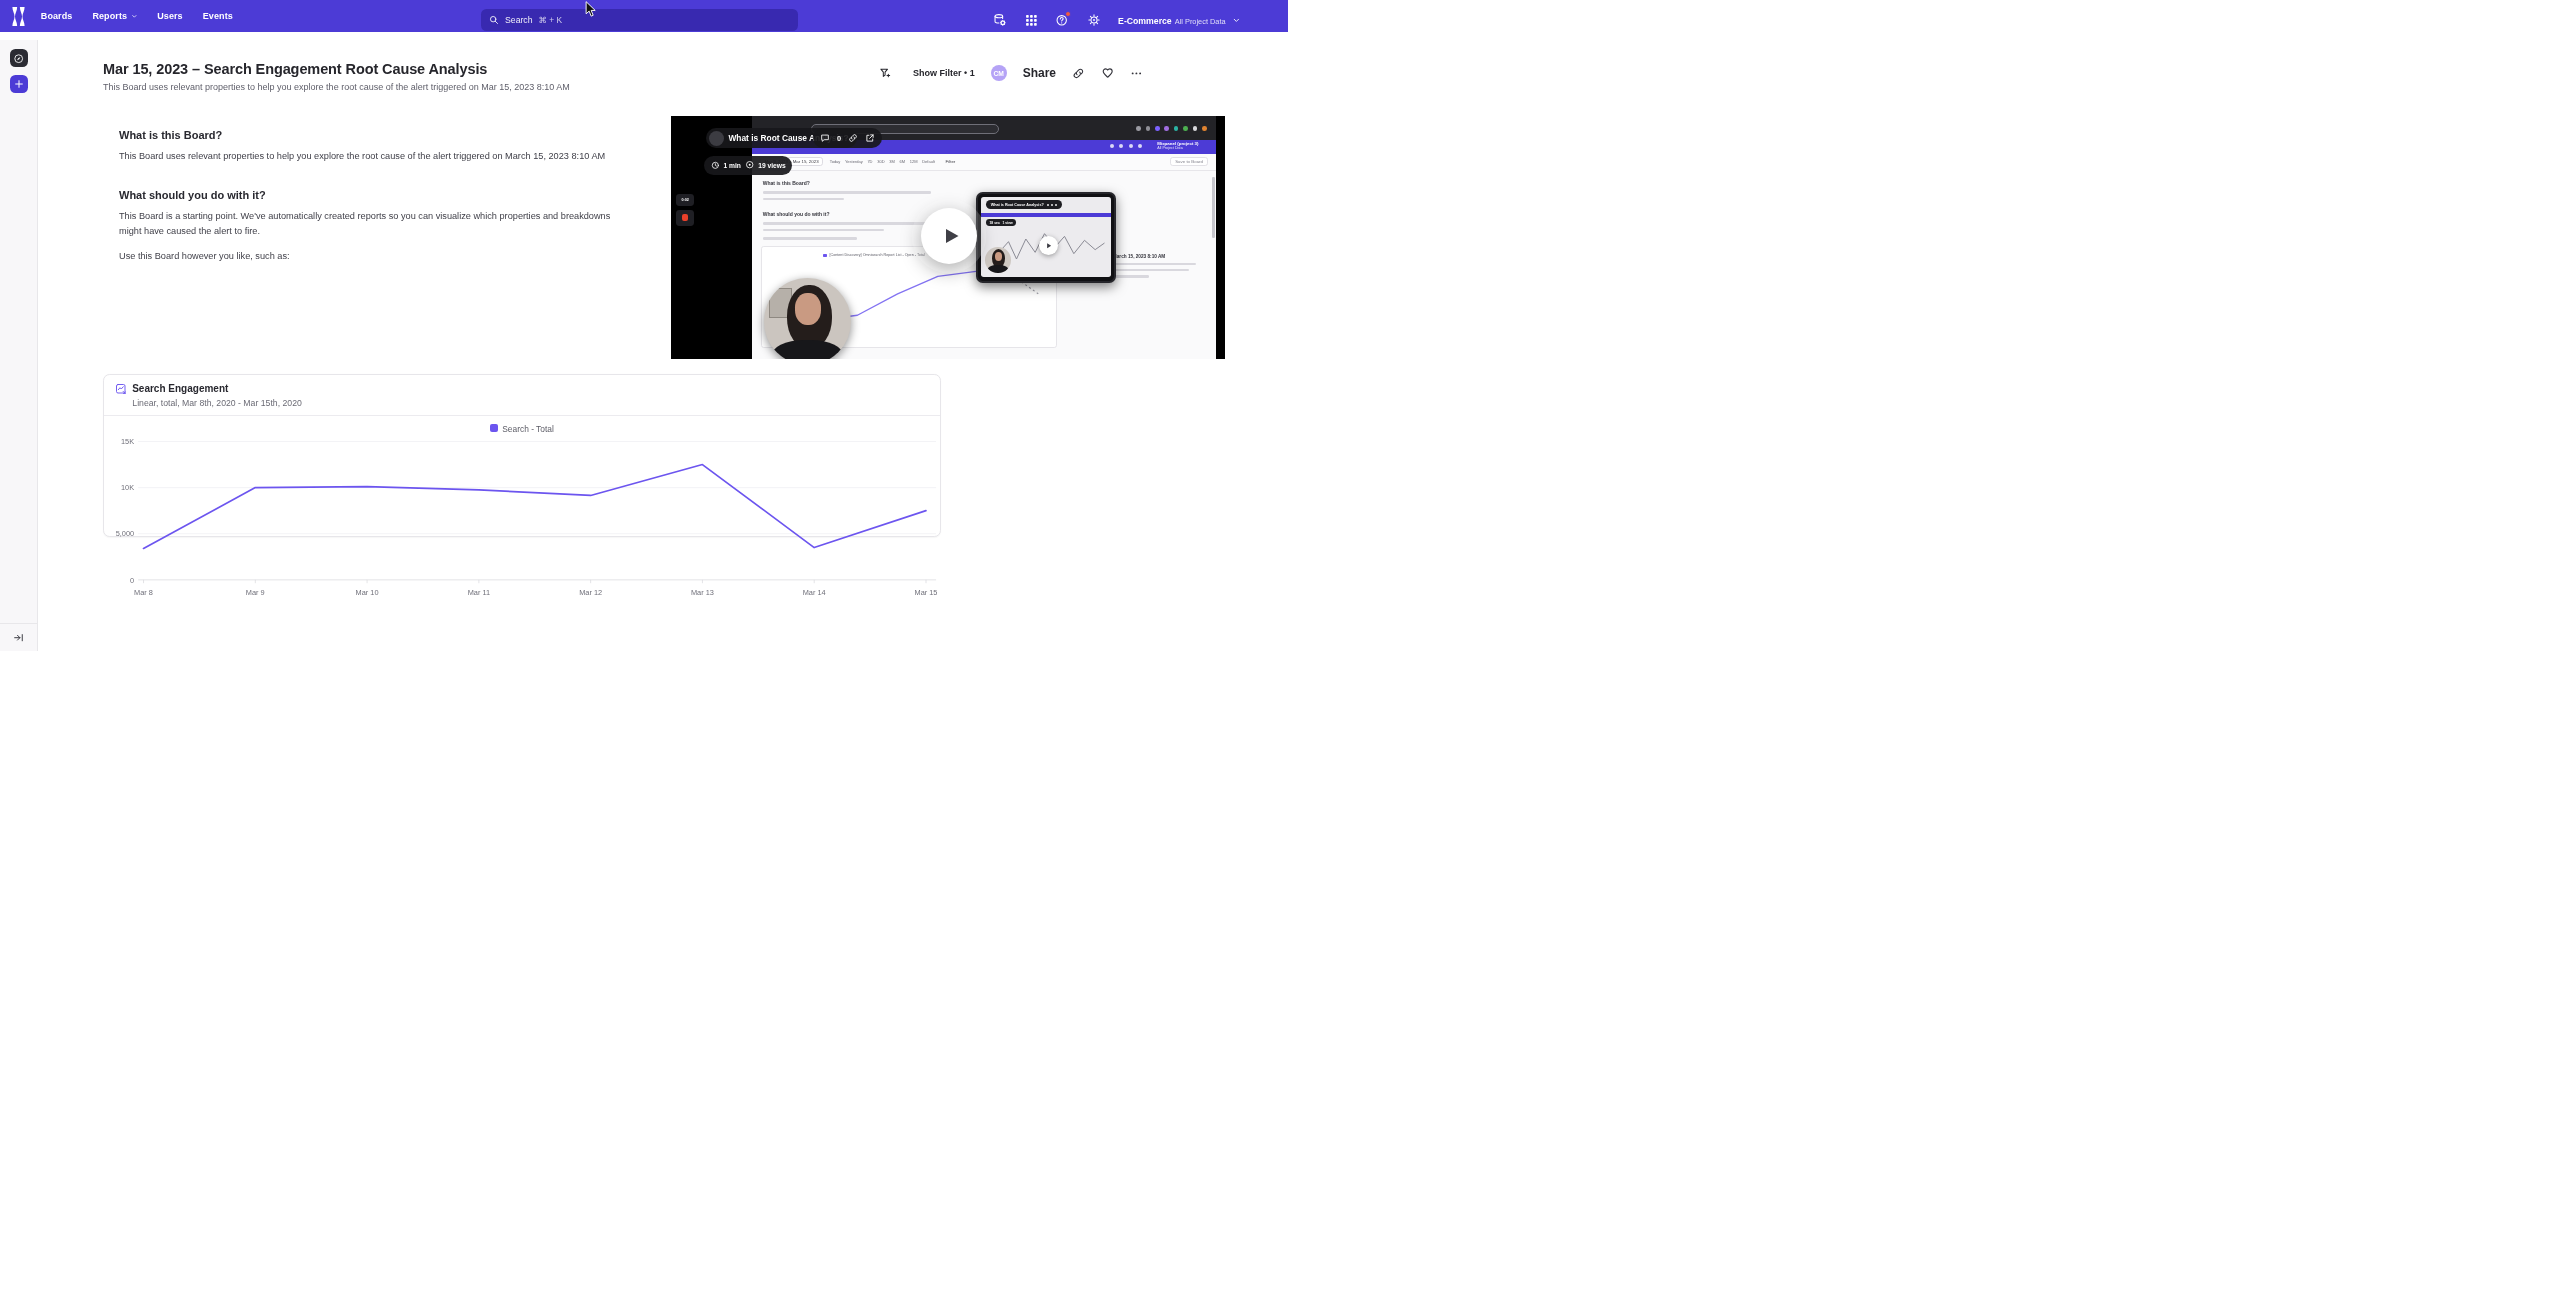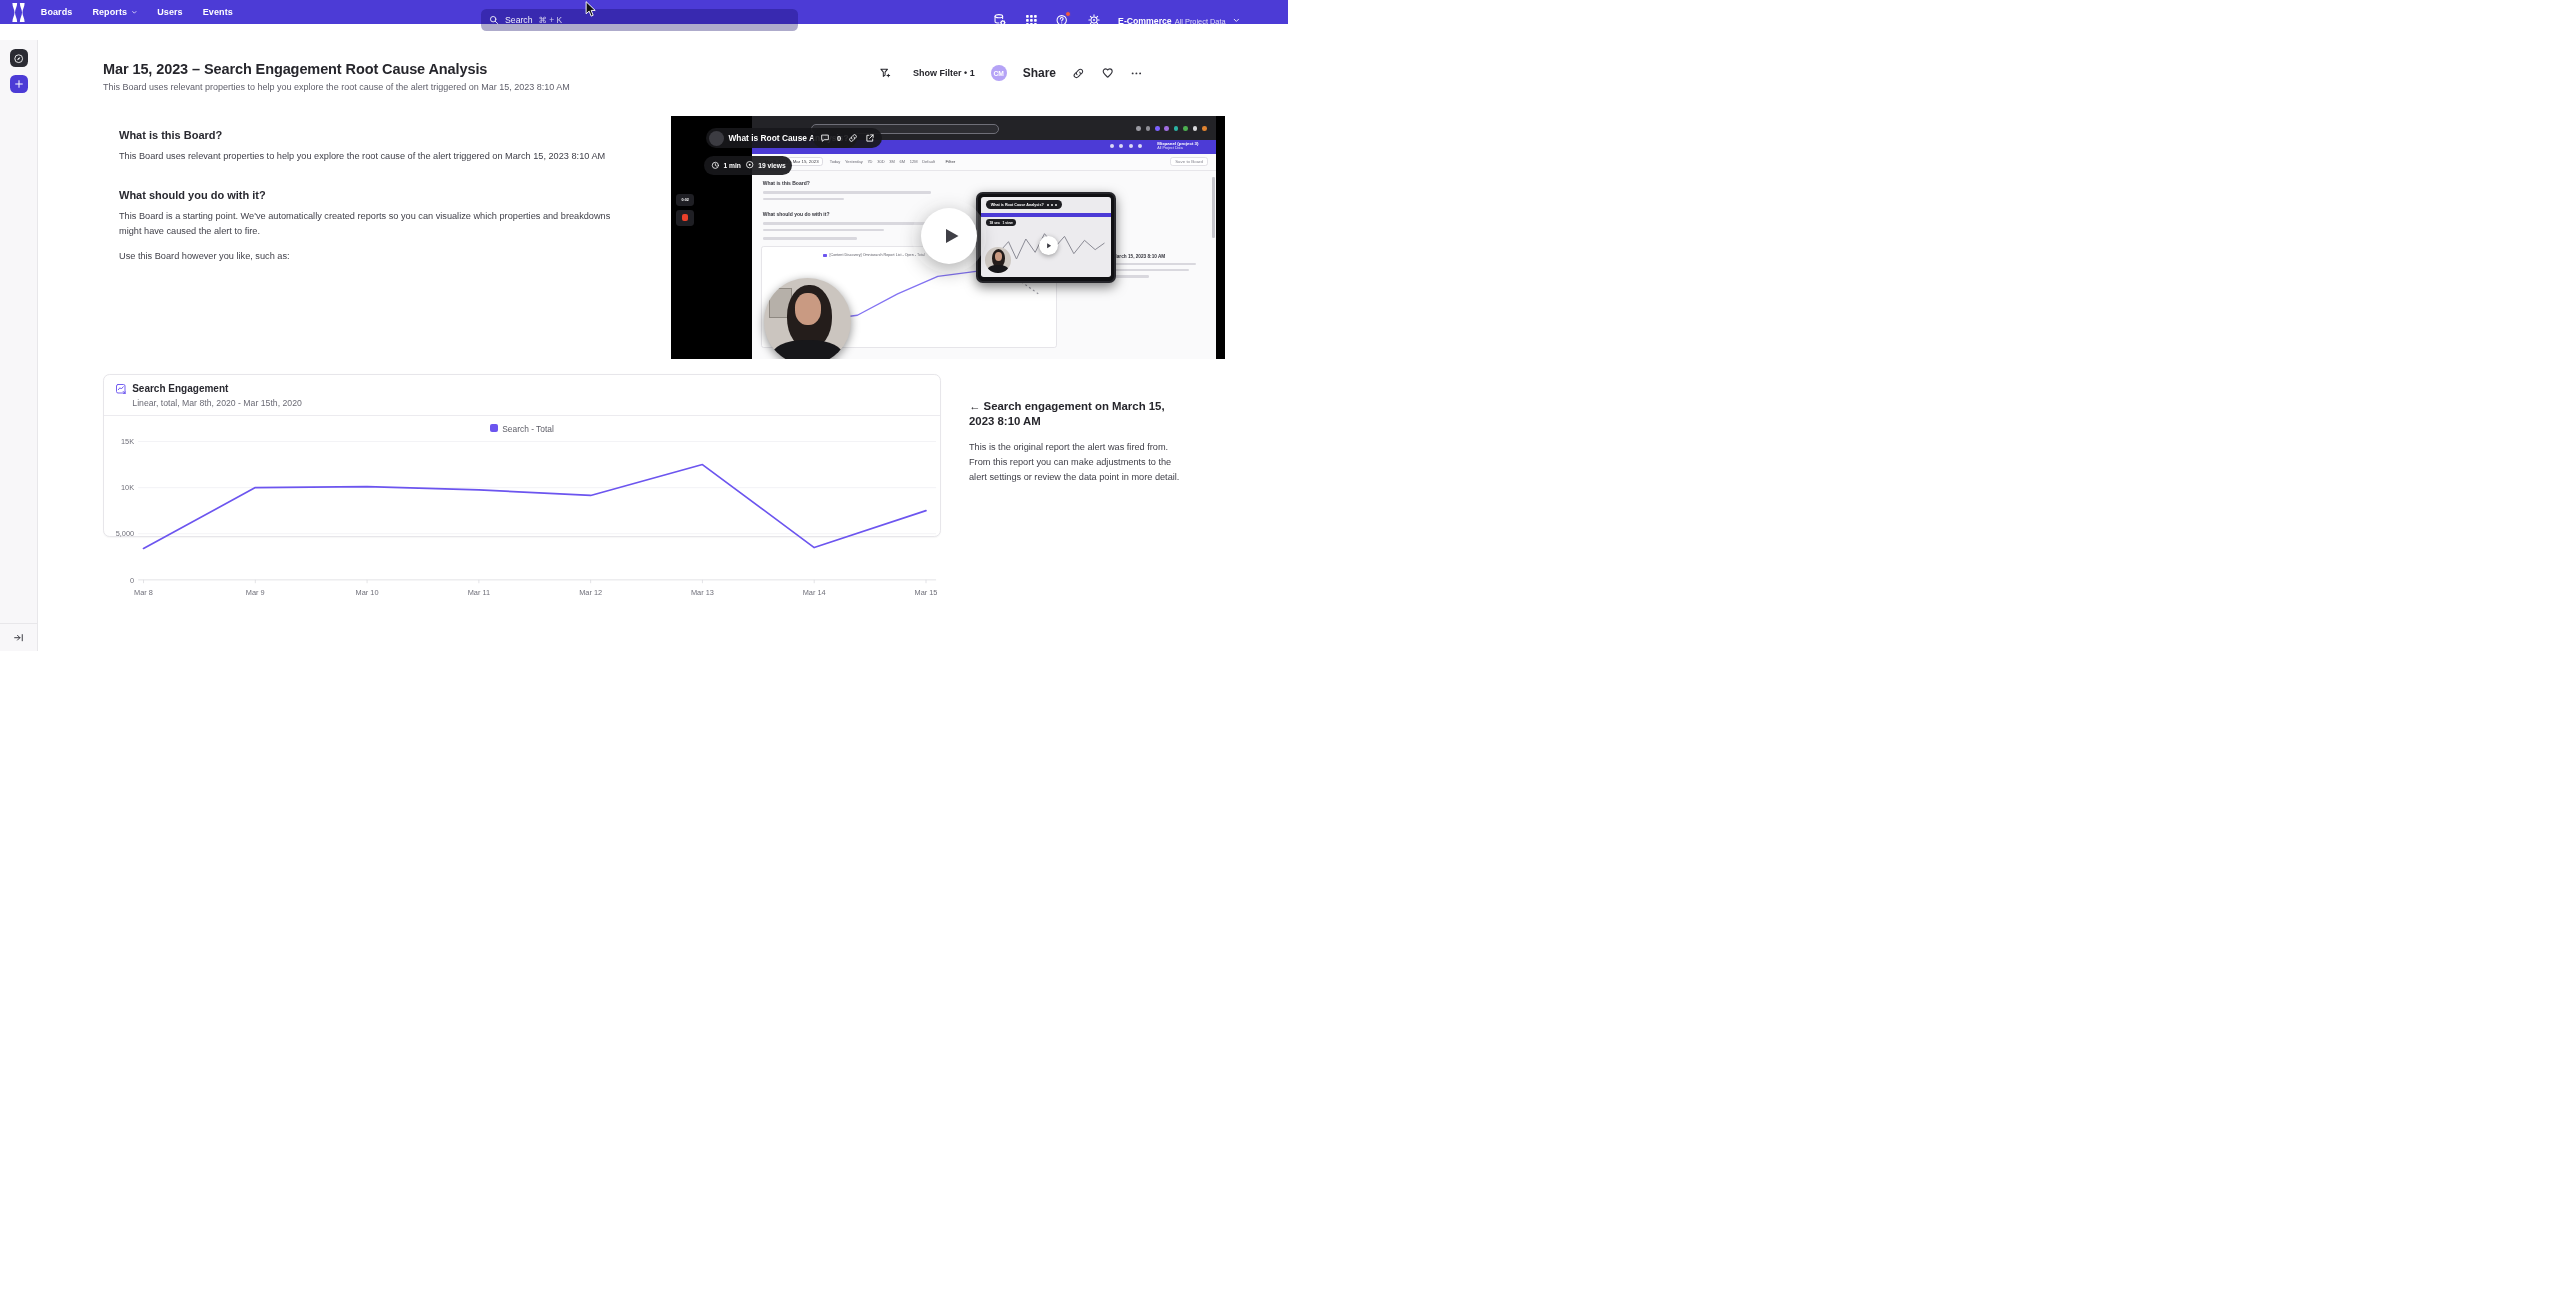--- a/index.html
+++ b/index.html
@@ -1,21 +1,21 @@
 <!DOCTYPE html>
 <html style="font-size:10.8px"><head>
 <meta charset="utf-8">
 <style>
   * { margin:0; padding:0; box-sizing:border-box; }
   html,body { width:1288px; height:651px; }
   body { font-family:"Liberation Sans", sans-serif; background:#fff; color:#2a2a31; overflow:hidden; position:relative; }
   svg { display:block; }
 
   
-  .topnav { position:absolute; left:0; top:0; width:1288px; height:24px; background:#4C3BD6; display:flex; align-items:center; z-index:50; }
+  .topnav { position:absolute; left:0; top:0; width:1288px; height:32px; background:#4C3BD6; display:flex; align-items:center; z-index:50; }
   .logo { margin:0 15px 0 10.8px; display:flex; align-items:center; }
   .nav-items { display:flex; align-items:center; gap:20px; }
   .nav-item { color:#fff; font-size:9px; font-weight:600; letter-spacing:0.1px; display:flex; align-items:center; gap:3.4px; cursor:default; }
   .searchbar { position:absolute; left:481px; top:8.7px; width:317px; height:22px; background:rgba(17,8,103,.34); border-radius:5.4px; display:flex; align-items:center; padding:0 8px; gap:6px; }
   .searchbar .s-label { color:rgba(255,255,255,.92); font-size:8.7px; }
   .searchbar .s-short { color:rgba(255,255,255,.75); font-size:8.4px; }
   .nav-right { position:absolute; right:47px; top:0; height:40px; display:flex; align-items:center; gap:17.5px; }
   .nav-icon { color:#fff; position:relative; display:flex; }
   .workspace { display:flex; align-items:center; gap:6.7px; }
   .ws-name { color:#fff; font-size:8.7px; font-weight:700; line-height:1.25; }
@@ -480,23 +480,19 @@
           <line x1="890.1428571428571" x2="890.1428571428571" y1="305" y2="310" stroke="#d6d6db" stroke-width="1"></line>
           <text x="890.1428571428571" y="327" text-anchor="middle" class="tick">Mar 13</text>
           <line x1="1056.5714285714284" x2="1056.5714285714284" y1="305" y2="310" stroke="#d6d6db" stroke-width="1"></line>
           <text x="1056.5714285714284" y="327" text-anchor="middle" class="tick">Mar 14</text>
           <line x1="1223" x2="1223" y1="305" y2="310" stroke="#d6d6db" stroke-width="1"></line>
           <text x="1223" y="327" text-anchor="middle" class="tick">Mar 15</text>
           <polyline points="58,258.3066666666667 224.42857142857142,167.66666666666669 390.85714285714283,166.29333333333332 557.2857142857142,171.1 723.7142857142857,179.34 890.1428571428571,133.33333333333331 1056.5714285714284,256.93333333333334 1223,202" fill="none" stroke="#6C55EF" stroke-width="2.5" stroke-linejoin="round" stroke-linecap="round"></polyline>
         </svg>
     </div>
 
-    <div class="aside-note">
-      <h3>← Search engagement on March 15, 2023 8:10 AM</h3>
-      <p>This is the original report the alert was fired from. From this report you can make adjustments to the alert settings or review the data point in more detail.</p>
-    </div>
   </section>
 </main>
 
 <svg class="cursor" width="15" height="17.5" viewBox="0 0 22 26">
     <path d="M3 1 L3 19 L7.5 15 L10.5 22.5 L13.5 21.2 L10.5 14 L16.5 14 Z" fill="#111" stroke="#fff" stroke-width="1.4"></path>
   </svg>
 
 
 </body></html>

